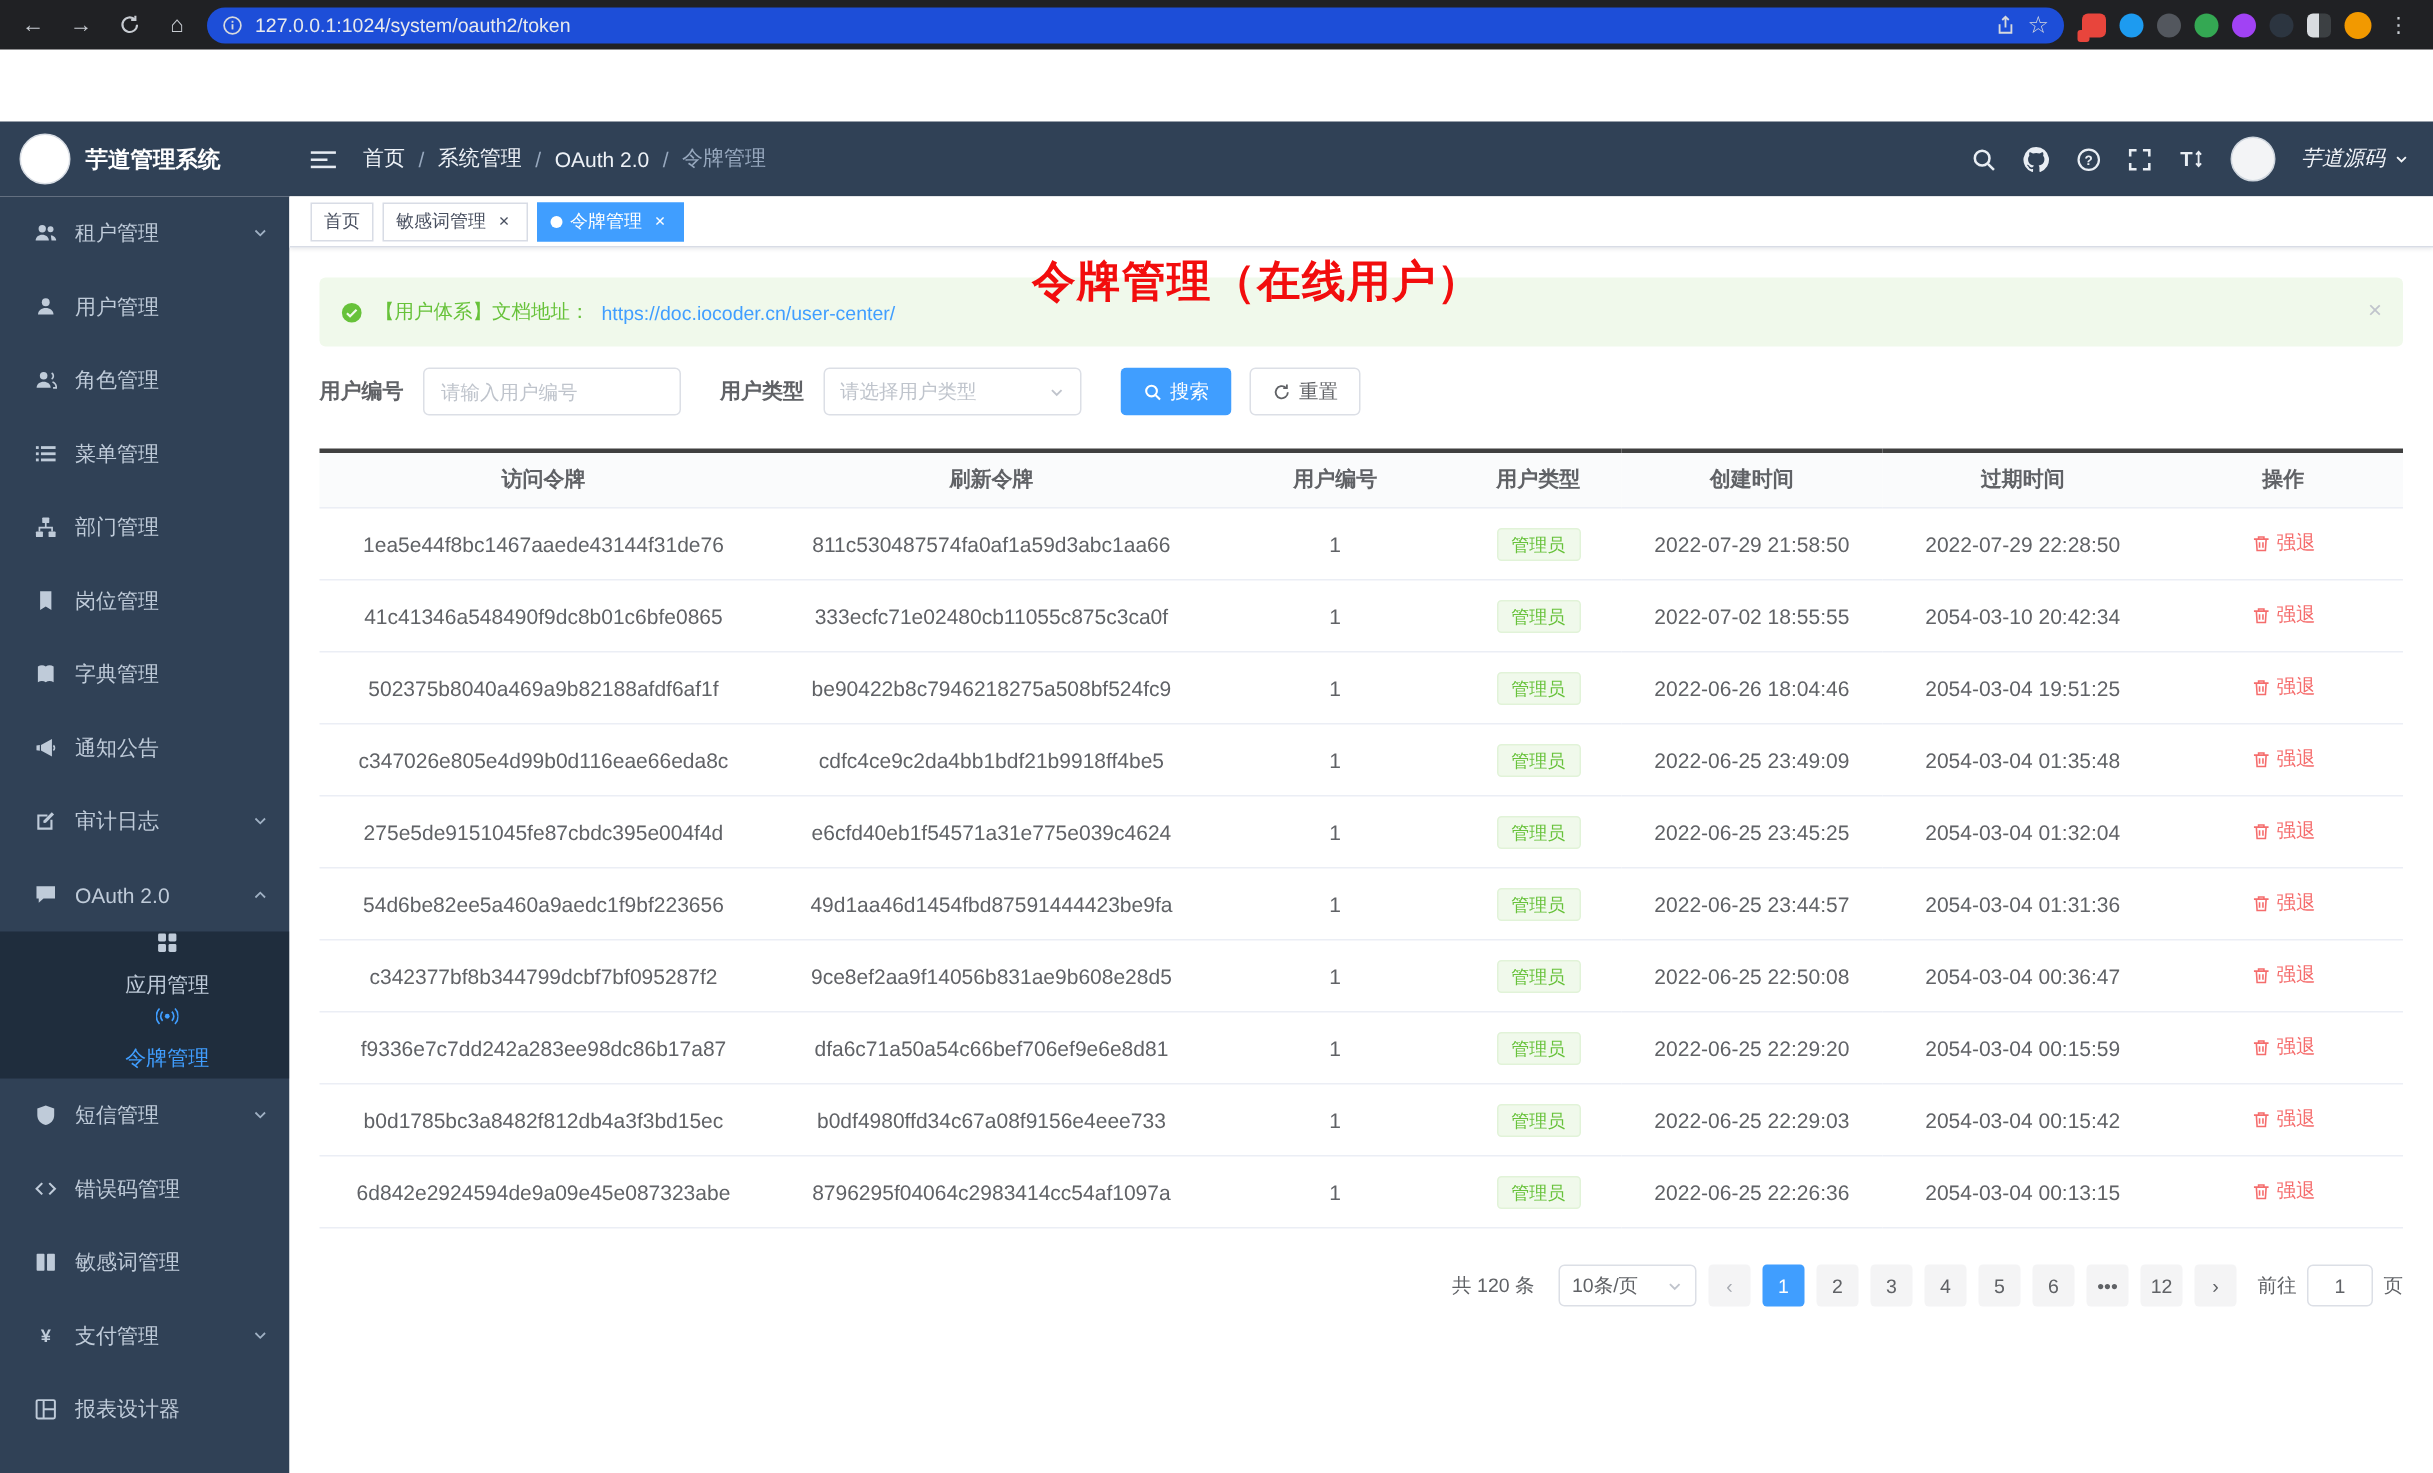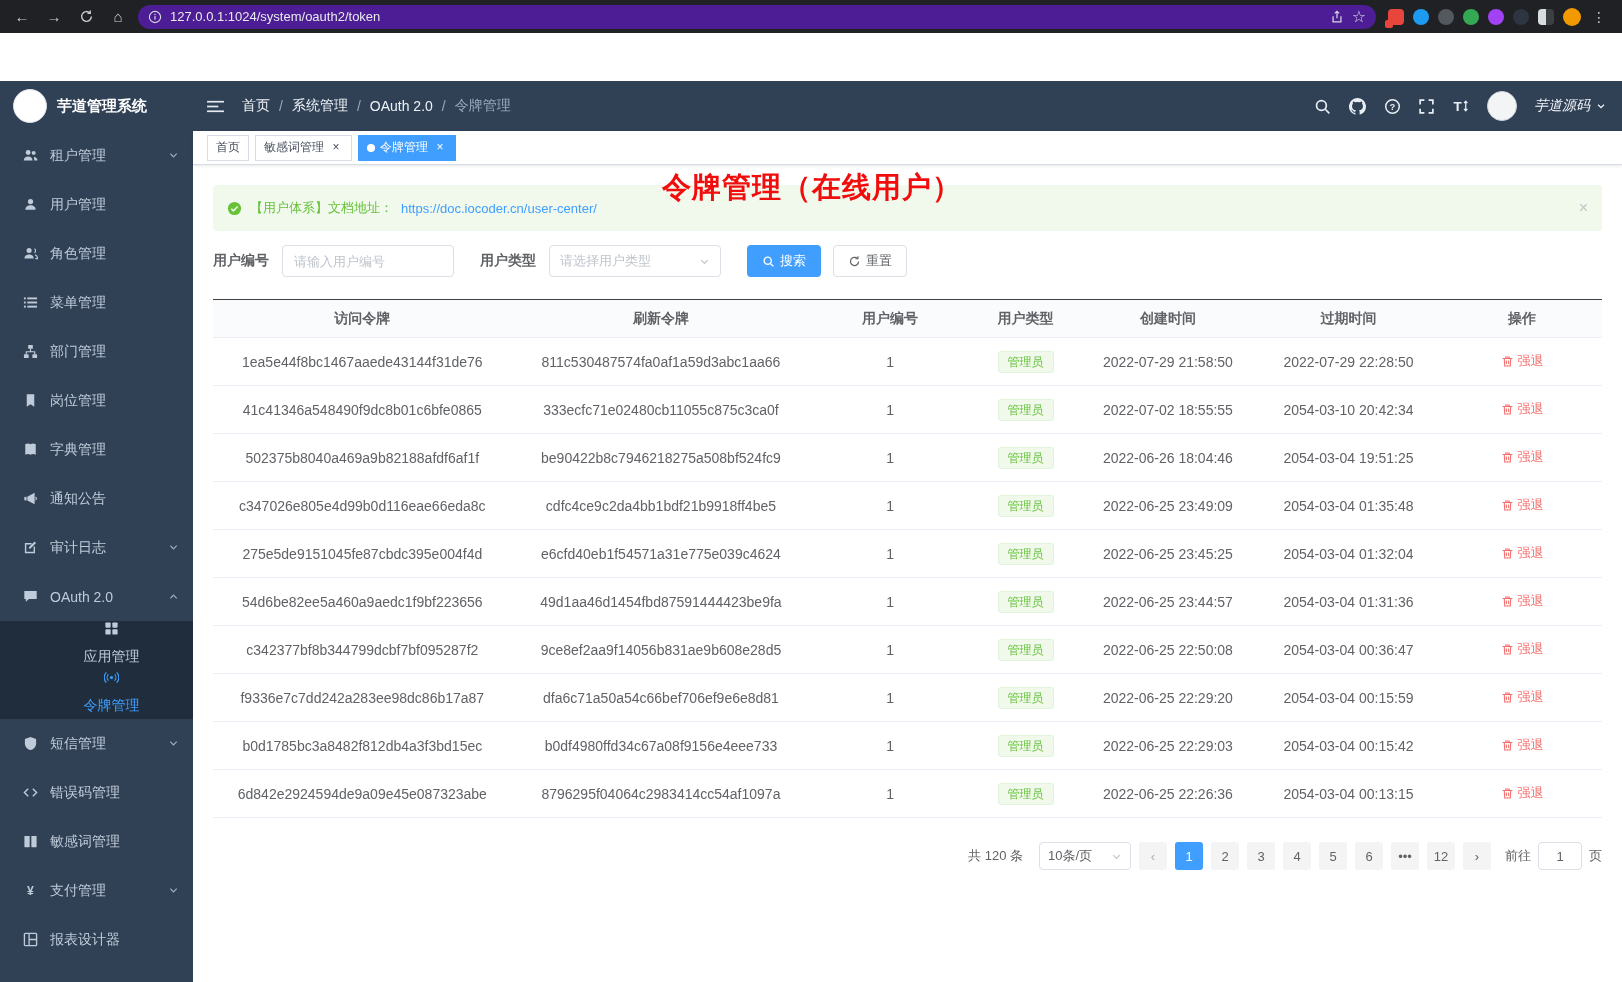--- a/index.html
+++ b/index.html
@@ -1,21 +1,21 @@
 <!DOCTYPE html>
 <html><head>
 <meta charset="utf-8">
 <style>
   * { margin:0; padding:0; box-sizing:border-box; }
   html,body { width:1622px; height:982px; overflow:hidden; font-family:"Liberation Sans","DejaVu Sans",sans-serif; background:#fff; }
 
   
   .browser-bar { height:33px; background:#202124; display:flex; align-items:center; padding:0 10px; gap:8px; color:#c7cbd1; }
   .nav-btn { width:24px; height:24px; display:flex; align-items:center; justify-content:center; font-size:15px; border-radius:50%; cursor:pointer; }
-  .url-bar { flex:1; height:24px; background:#4c1d95; border-radius:13px; display:flex; align-items:center; padding:0 10px; gap:8px; color:#d6d9dd; }
+  .url-bar { flex:1; height:24px; background:#1d4ed8; border-radius:13px; display:flex; align-items:center; padding:0 10px; gap:8px; color:#d6d9dd; }
   .url-text { font-size:13px; color:#e8eaed; flex:1; }
   .url-bar svg, .browser-right svg { display:block; }
   .browser-right { display:flex; align-items:center; gap:9px; padding:0 4px; }
   .ext-dot { width:16px; height:16px; border-radius:50%; position:relative; cursor:pointer; }
   .ext-dot.square { border-radius:4px; }
   .ext-badge { position:absolute; left:-3px; bottom:-3px; width:8px; height:8px; border-radius:2px; background:#e8453c; }
   .profile-dot { width:18px; height:18px; border-radius:50%; background:#f29900; cursor:pointer; }
   .dots { font-size:14px; color:#c7cbd1; cursor:pointer; padding:0 2px; }
 
   
@@ -62,35 +62,35 @@
   .f-label { font-size:14px; font-weight:700; color:#606266; margin-right:13px; }
   .f-input { width:172px; height:32px; border:1px solid #dcdfe6; border-radius:4px; padding:4px 11px; font-size:13px; color:#606266; outline:none; }
   .f-input::placeholder { color:#bfc4cc; }
   .f-group { display:flex; align-items:center; margin-right:26px; }
   .f-select { width:172px; height:32px; border:1px solid #dcdfe6; border-radius:4px; display:flex; align-items:center; justify-content:space-between; padding:0 10px; font-size:13px; color:#bfc4cc; cursor:pointer; background:#fff;gap:29px; }
   .btn { height:32px; border-radius:4px; font-size:13px; display:inline-flex; align-items:center; gap:5px; padding:0 14px; cursor:pointer; border:1px solid transparent; }
   .btn-search { background:#409eff; color:#fff; margin-right:12px; }
   .btn-reset { background:#fff; border-color:#dcdfe6; color:#606266; }
 
   table.tokens { width:100%; margin-top:22px; border-collapse:collapse; font-size:14px; color:#606266; table-layout:fixed; }
-  table.tokens th { height:38px; background:#fafbfc; font-weight:700; color:#606266; border-top:1px solid #404040; border-bottom:1px solid #ebeef5; text-align:center; }
+  table.tokens th { height:38px; background:#fafbfc; font-weight:700; color:#606266; border-top:3px solid #404040; border-bottom:1px solid #ebeef5; text-align:center; }
   table.tokens td { height:48px; border-bottom:1px solid #ebeef5; text-align:center; padding:0 6px; overflow:hidden; white-space:nowrap; }
   .badge { display:inline-block; padding:1px 9px; background:#f0f9eb; border:1px solid #e1f3d8; color:#67c23a; border-radius:3px; font-size:12px; line-height:18px; }
   .force-logout { color:#f56c6c; font-size:13px; display:inline-flex; align-items:center; gap:4px; cursor:pointer; }
 
   .pagination { margin-top:24px; display:flex; justify-content:flex-end; align-items:center; gap:8px; font-size:13px; color:#606266; }
   .pg-total { margin-right:8px; }
   .pg-size { width:92px; height:28px; border:1px solid #dcdfe6; border-radius:4px; display:flex; align-items:center; justify-content:space-between; padding:0 8px; cursor:pointer; color:#606266; }
   .page-btn { min-width:28px; height:28px; border:none; border-radius:3px; background:#f4f4f5; color:#606266; font-size:13px; cursor:pointer; font-family:inherit; }
   .page-btn.active { background:#409eff; color:#fff; }
   .page-btn.nav { color:#a8abb2; }
   .goto { display:flex; align-items:center; gap:7px; margin-left:6px; }
   .goto-input { width:44px; height:28px; border:1px solid #dcdfe6; border-radius:4px; text-align:center; font-size:13px; color:#606266; outline:none; }
 
-  .annotation { position:absolute; left:469px; top:37px; color:#f20d0d; font-size:29px; font-weight:800; letter-spacing:1px; z-index:5; white-space:nowrap; }
+  .annotation { position:absolute; left:495px; top:37px; color:#f20d0d; font-size:29px; font-weight:800; letter-spacing:1px; z-index:5; white-space:nowrap; }
 </style>
 </head>
 <body>
 
 <div class="browser-bar">
   <span class="nav-btn">←</span>
   <span class="nav-btn">→</span>
   <span class="nav-btn">
     <svg viewBox="0 0 16 16" width="15" height="15" fill="none" stroke="currentColor" stroke-width="1.5">
         <path d="M13.2 8a5.2 5.2 0 1 1-1.5-3.7"></path>

